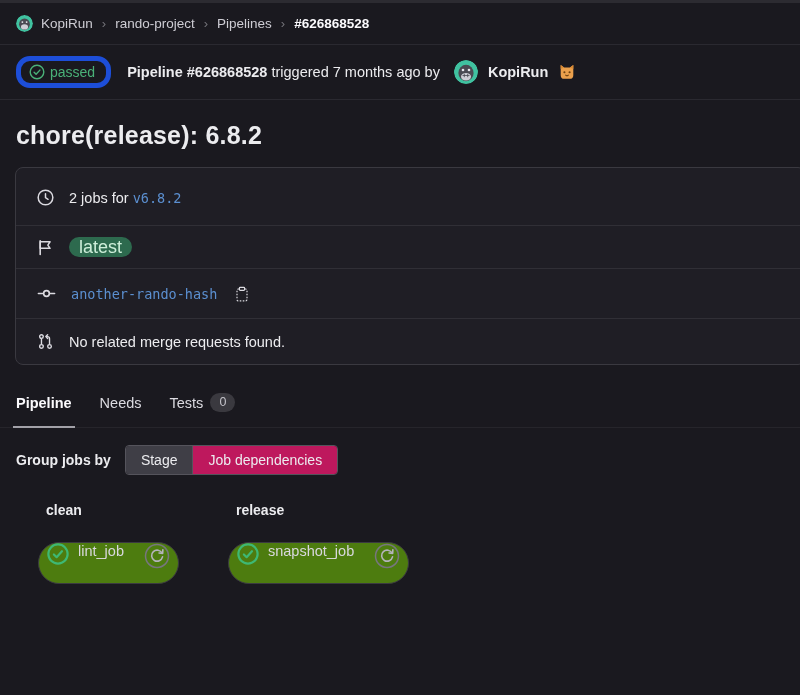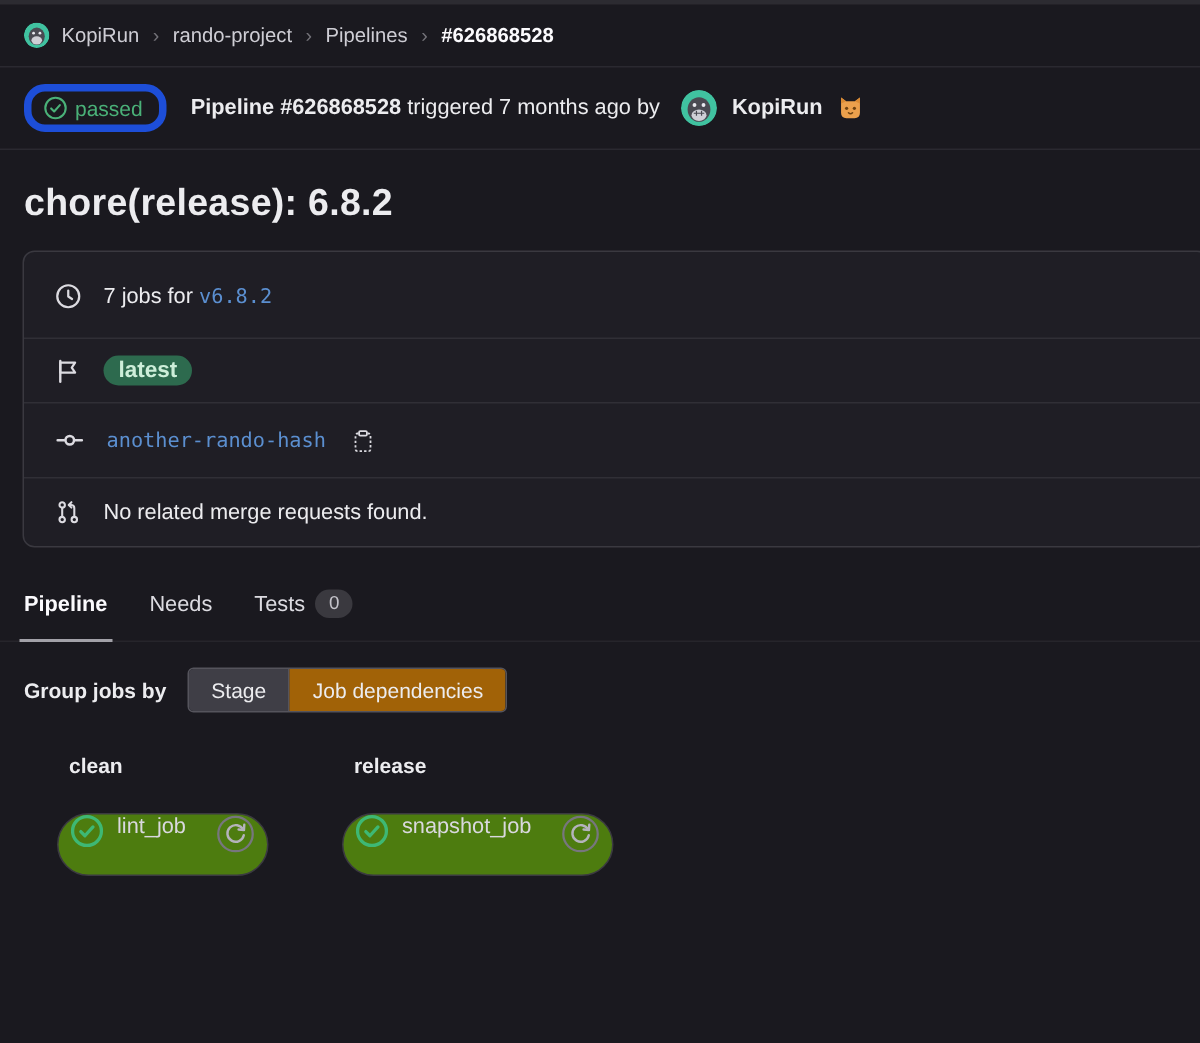--- a/index.html
+++ b/index.html
@@ -35,39 +35,39 @@
   .card{margin-left:15px;margin-right:-6px;border:1px solid #3a3940;border-radius:8px;background:#1f1e25;}
   .card .row{display:flex;align-items:center;gap:15px;padding:13px 21px;
     border-top:1px solid #302f36;font-size:14.5px;}
   .card .row:first-child{border-top:none;}
   .card .icon{display:inline-flex;color:#dcdbe1;flex:none;}
   .row-jobs{align-items:flex-start !important;padding-top:17px !important;padding-bottom:14px !important;}
   .row-jobs .icon{margin-top:4px;}
   .lines .line1{line-height:26px;}
   .lines .line2{line-height:26px;margin-top:7px;}
   .mono-link{font-family:"DejaVu Sans Mono",monospace;font-size:13.5px;color:#5b8fd0;}
-  .latest-badge{background:#2d6a4e;color:#cdeed9;border-radius:10px;padding:2px 10px;font-size:15px;line-height:16px;font-weight:bold;}
+  .latest-badge{background:#2d6a4e;color:#cdeed9;border-radius:10px;padding:2px 10px;font-size:18px;line-height:16px;}
   .row-latest{padding-top:11px !important;padding-bottom:11px !important;}
   .row-commit{padding-top:15px !important;padding-bottom:15px !important;}
   .row-mr{padding-top:14px !important;padding-bottom:14px !important;}
   .copy-btn{background:none;border:none;padding:0;margin-left:2px;color:#dcdbe1;display:inline-flex;cursor:pointer;}
 
   
   .tabs{display:flex;gap:28px;padding:0 16px;margin-top:9px;border-bottom:1px solid #26252b;}
   .tab{display:inline-flex;align-items:center;gap:7px;padding:19px 0 15px;font-size:14.5px;
     color:#dcdbe1;position:relative;}
   .tab.active{font-weight:700;color:#fbfafd;}
   .tab.active::after{content:"";position:absolute;left:-3px;right:-3px;bottom:-1px;height:2px;background:#a2a1a8;}
   .tab-badge{background:#3a393f;color:#c4c3ca;border-radius:10px;padding:1px 9px;font-size:12.5px;line-height:17px;font-weight:400;}
 
   
   .group-row{display:flex;align-items:center;gap:14px;padding:17px 16px 0;}
   .group-label{font-weight:700;font-size:14px;}
   .segmented{display:inline-flex;border:1px solid #55545c;border-radius:4px;overflow:hidden;}
-  .seg{font-family:inherit;font-size:14px;color:#ececef;background:#a16207;border:none;
+  .seg{font-family:inherit;font-size:14px;color:#ececef;background:#be185d;border:none;
     padding:6px 15px;cursor:pointer;}
   .seg.selected{background:#3f3e46;border-right:1px solid #55545c;}
 
   
   .stages{display:flex;gap:49px;padding-left:38px;margin-top:27px;}
   .stage h3{font-size:14px;font-weight:700;margin:0 0 0 8px;color:#ececef;}
   .job-pill{display:inline-flex;align-items:flex-start;gap:9px;margin-top:24px;height:40px;
     padding:0 8px 0 8px;border:1px solid #3b3a41;border-radius:21px;background:#4d7c0f;cursor:pointer;}
   .job-name{font-size:14.5px;color:#d9d8de;padding-right:11px;}
   .retry{background:none;border:none;padding:0;display:inline-flex;cursor:pointer;}
@@ -136,21 +136,21 @@
 <section class="card">
   <div class="row row-jobs">
     <span class="icon">
       <svg width="17" height="17" viewBox="0 0 16 16">
         <circle cx="8" cy="8" r="6.9" fill="none" stroke="currentColor" stroke-width="1.4"></circle>
         <path d="M8 4.4V8.2l2.4 1.5" fill="none" stroke="currentColor" stroke-width="1.4" stroke-linecap="round" stroke-linejoin="round"></path>
       </svg>
     </span>
     <div class="lines">
       <div class="line1">
-        <span>7 jobs for</span>
+        <span>2 jobs for</span>
         <a class="mono-link">v6.8.2</a>
       </div>
     </div>
   </div>
 
   <div class="row row-latest">
     <span class="icon">
       <svg width="17" height="17" viewBox="0 0 16 16">
         <path d="M3 1.6v13" stroke="currentColor" stroke-width="1.5" stroke-linecap="round" fill="none"></path>
         <path d="M3 2.6h9.3l-2.1 3.1 2.1 3.1H3z" fill="none" stroke="currentColor" stroke-width="1.4" stroke-linejoin="round"></path>

